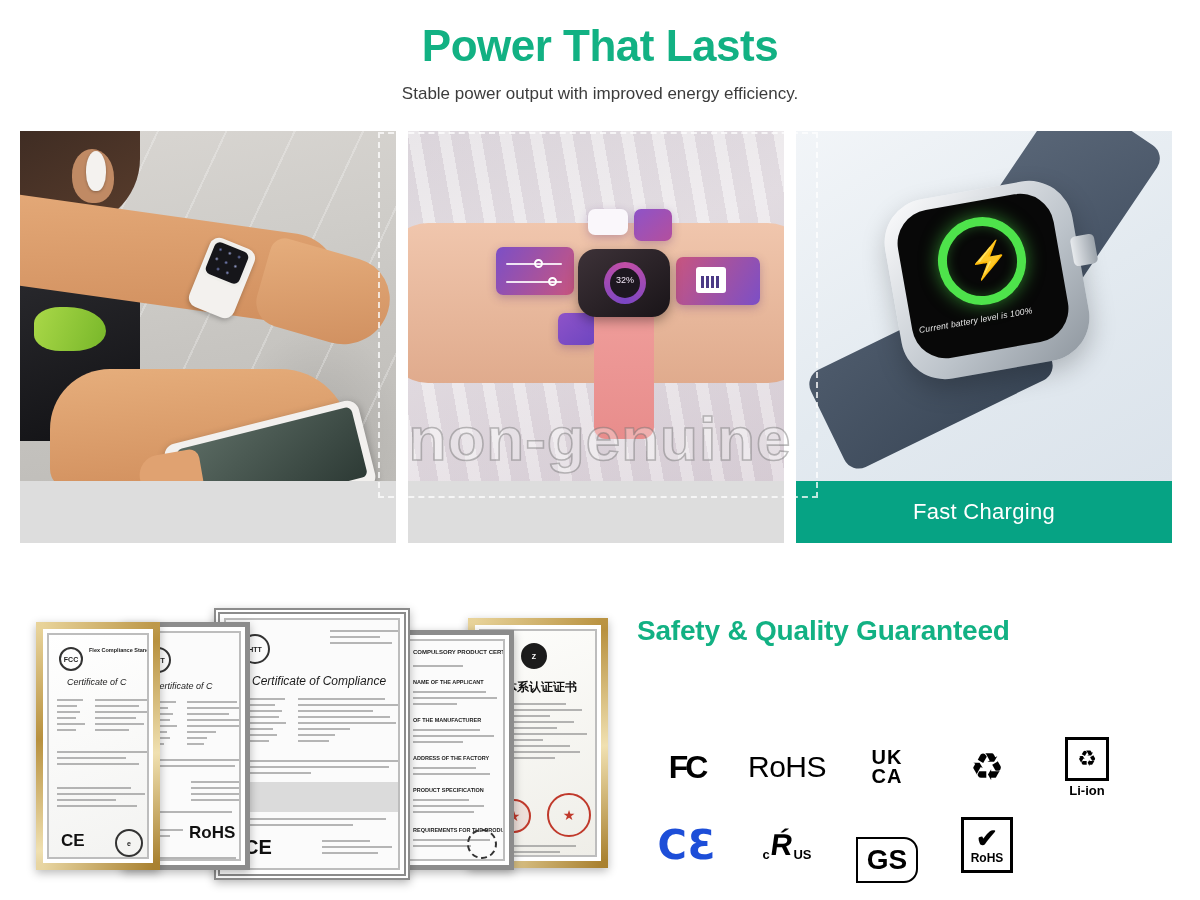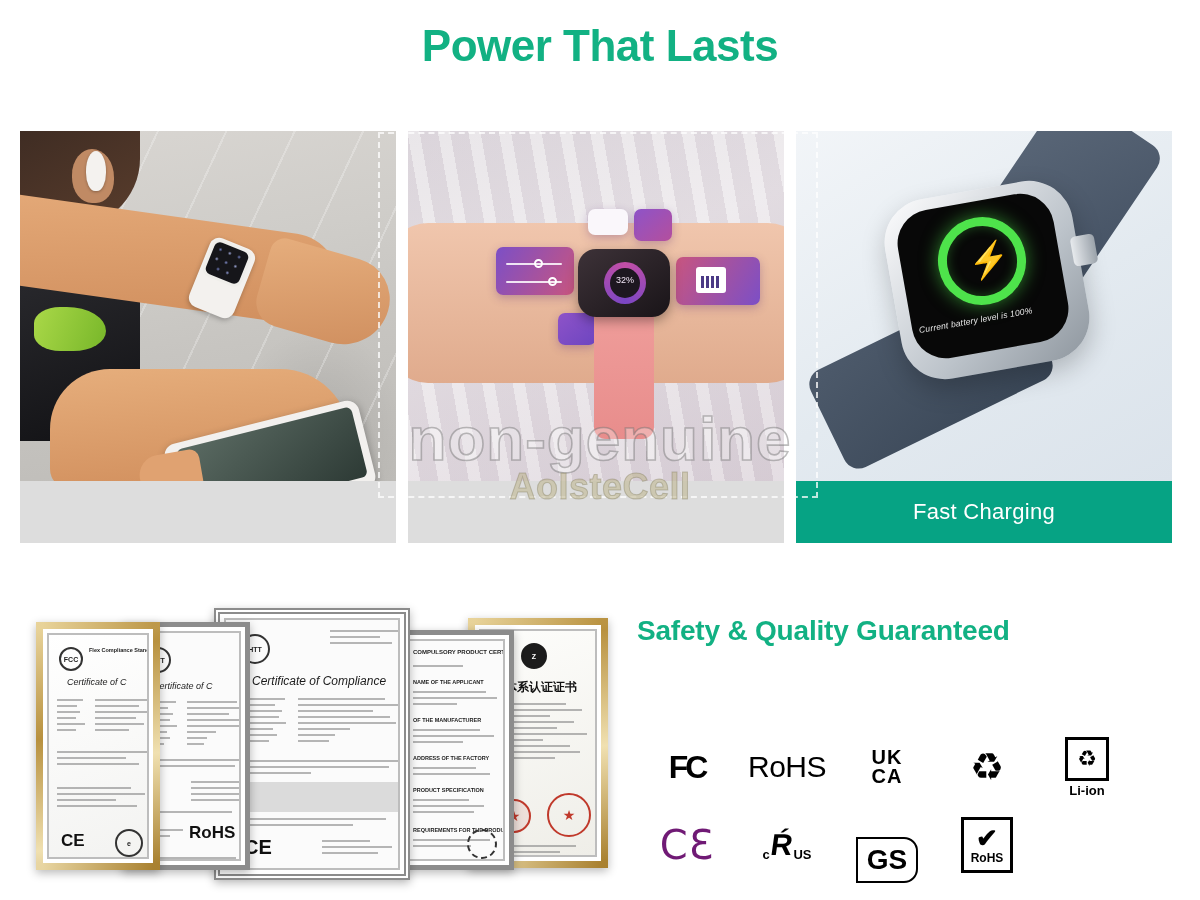--- a/index.html
+++ b/index.html
@@ -174,21 +174,21 @@
   .safety h2 { font-size:28px; font-weight:bold; color:#12b183; letter-spacing:-.2px; }
   .safety p { font-size:15px; color:#303030; line-height:1.5; margin-top:8px; }
 
   .badges { position:absolute; left:637px; top:168px; width:500px; }
   .brow { display:flex; align-items:center; height:78px; }
   .bcell { width:100px; height:78px; display:flex; align-items:center; justify-content:center; }
 
   .b-fcc { font-size:32px; font-weight:bold; letter-spacing:-3px; color:#000; }
   .b-rohs { font-size:30px; color:#000; letter-spacing:-.5px; }
   .b-ukca { font-size:20px; font-weight:bold; line-height:.95; text-align:center; color:#000; letter-spacing:1px; }
-  .b-ce { font-size:40px; font-weight:normal; color:#701a75; letter-spacing:1px; font-family:"DejaVu Sans", sans-serif; }
+  .b-ce { font-size:40px; font-weight:bold; color:#1d4ed8; letter-spacing:1px; font-family:"DejaVu Sans", sans-serif; }
   .b-cruus { font-size:13px; font-weight:bold; color:#000; display:flex; align-items:flex-end; gap:1px; }
   .b-cruus .r { font-size:30px; transform:skewX(-8deg); }
   .b-ul { width:46px; height:46px; border:3px solid #000; border-radius:50%;
       display:flex; flex-direction:column; align-items:center; justify-content:center; }
   .b-ul .u { font-size:15px; font-weight:bold; border:2px solid #000; border-radius:50%;
       width:24px; height:24px; display:flex; align-items:center; justify-content:center; }
   .b-ul .t { font-size:4px; font-weight:bold; margin-top:1px; }
   .b-gs { width:62px; height:46px; border:2px solid #000; display:flex; align-items:center;
       justify-content:center; font-size:28px; font-weight:bold; border-radius:0 14px 14px 0;margin-top:29px; }
   .b-liion { text-align:center; }
@@ -201,20 +201,21 @@
   .b-rohs2 .lb { font-size:12px; font-weight:bold; }
   .recy { font-size:38px; color:#000; line-height:1; }
 </style>
 </head>
 <body>
 
 <div class="page">
 
   <div class="header">
     <div class="title">Power That Lasts</div>
+    <div class="subtitle">Stable power output with improved energy efficiency.</div>
   </div>
 
   <div class="panels">
 
     <div class="panel">
       <div class="photo ph1">
         <div class="pav-l"></div>
         <div class="head"></div>
           <div class="ear"></div>
           <div class="bud"></div>
@@ -264,21 +265,20 @@
         <div class="batlabel">Current battery level is 100%</div>
         <div class="crown"></div>
       </div>
       <div class="caption">Fast Charging</div>
     </div>
   </div>
 
   <div class="wm">
     <div class="wm-dash"></div>
     <div class="wm-main">non-genuine</div>
-    <div class="wm-sub">AoIsteCell</div>
   </div>
 
   <div class="bottom">
 
     <div class="certs">
 
       <div class="cert frame-gold" style="left:450px; top:18px; width:140px; height:250px;">
         <div class="cert-inner" style="background:linear-gradient(160deg,#fdfdfb,#efeee8);">
           <div class="cert-logo" style="left:40px; top:12px; width:26px; height:26px; background:#1c1c1c; color:#fff; border-color:#1c1c1c;">Z</div>
           <div class="cn-title" style="left:12px; top:48px;">理体系认证证书</div>

